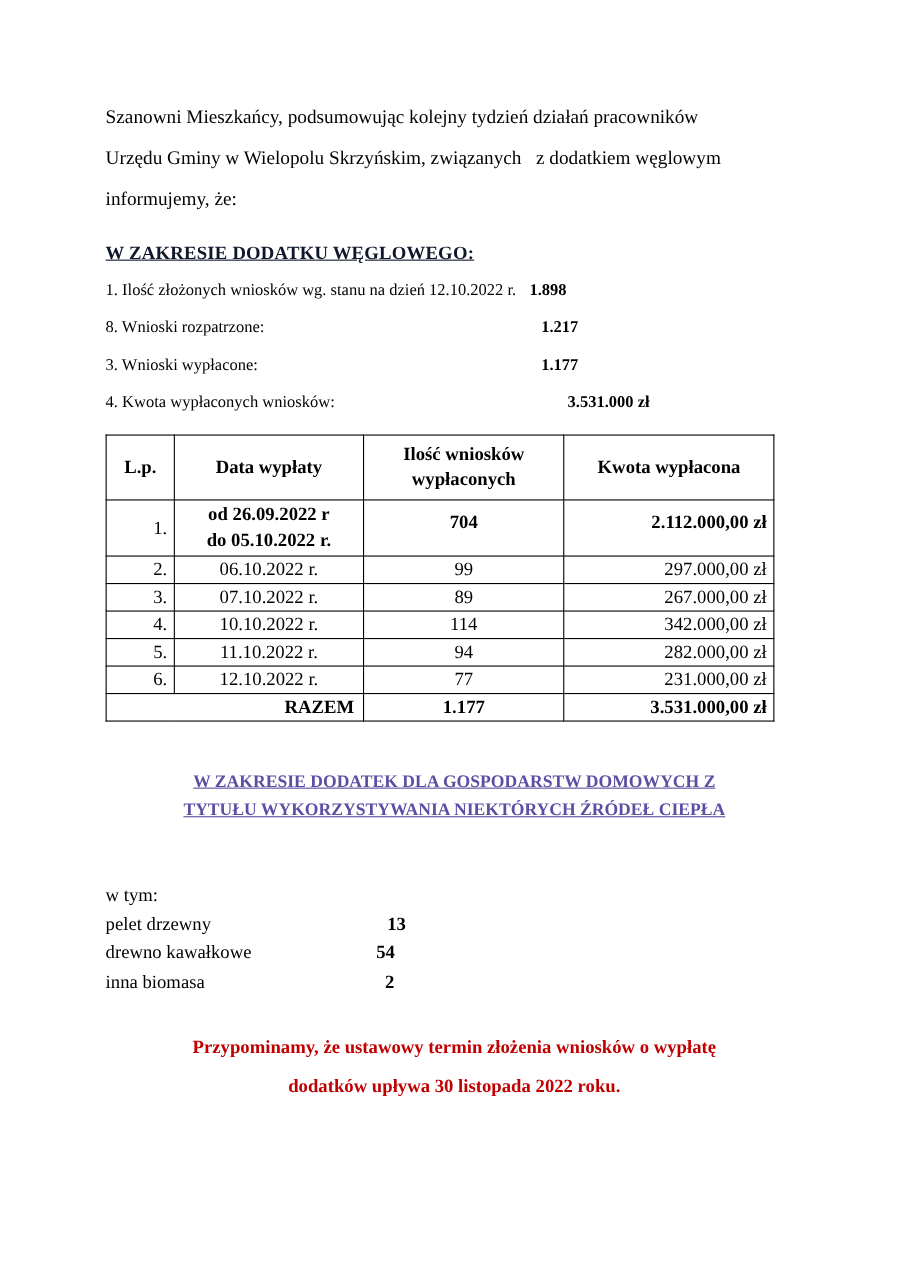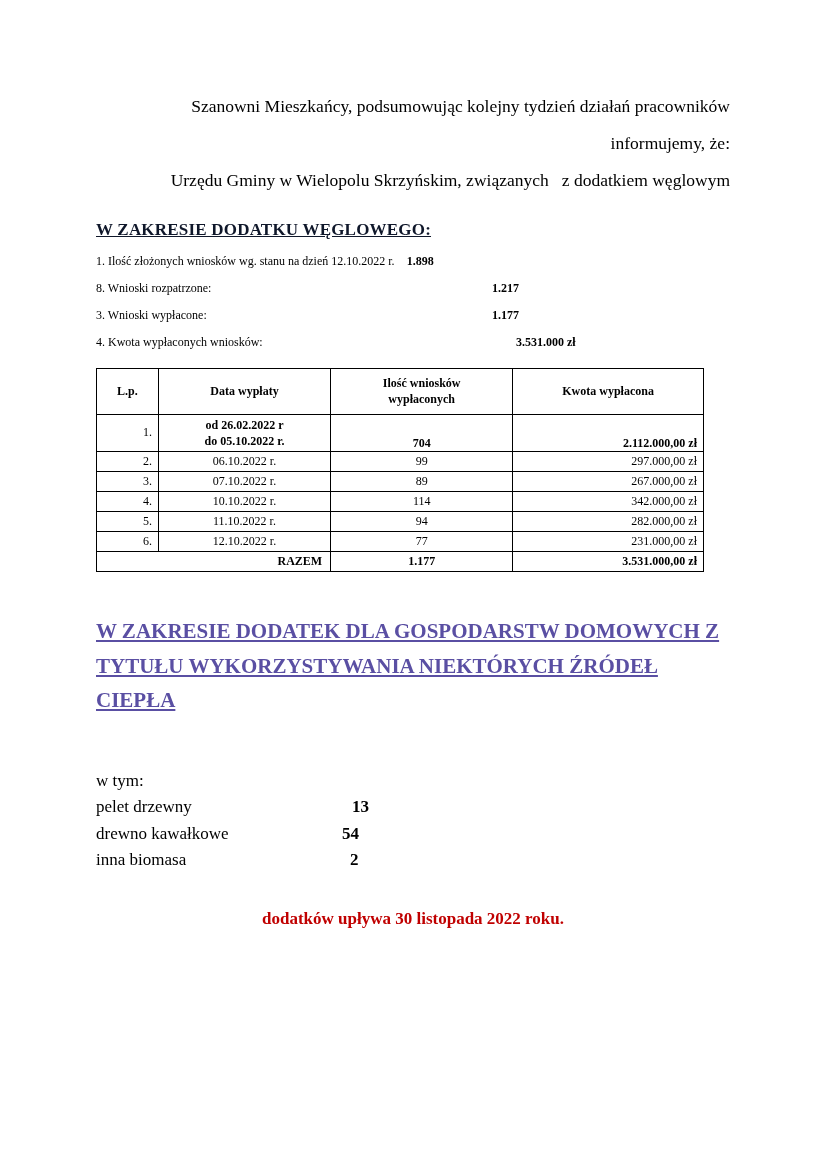--- a/index.html
+++ b/index.html
@@ -18,21 +18,21 @@
   .page {
     width: 826px;
     height: 1169px;
     box-sizing: border-box;
     padding: 88px 96px 0 96px;
     position: relative;
   }
 
   
   .intro {
-    text-align: right;
+    text-align: left;
     font-size: 17.5px;
     line-height: 2.1;
   }
   .intro .line {
     display: block;
     white-space: pre;
   }
 
   
   .heading-left {
@@ -44,21 +44,21 @@
     letter-spacing: 0.2px;
   }
 
   
   .stat-list {
     margin-top: 8px;
   }
   .stat-row {
     display: flex;
     align-items: baseline;
-    font-size: 12px;
+    font-size: 15px;
     line-height: 2.25;
     white-space: pre;
   }
   .stat-row .label {
     display: inline-block;
   }
   .stat-row .value {
     font-weight: bold;
   }
   .stat-row.r1 .value { margin-left: 12px; }
@@ -68,21 +68,21 @@
   .stat-row.r2 .value,
   .stat-row.r3 .value { margin-left: 56px; }
   .stat-row.r4 .value { margin-left: 80px; }
   .stat-row .unit { font-weight: bold; }
 
   
   table.payments {
     margin-top: 12px;
     border-collapse: collapse;
     width: 608px;
-    font-size: 12px;
+    font-size: 17px;
   }
   table.payments td, table.payments th {
     border: 1px solid #000000;
     padding: 2px 6px;
     vertical-align: middle;
   }
   table.payments thead th {
     text-align: center;
     font-weight: bold;
     line-height: 1.35;
@@ -101,35 +101,35 @@
   tr.first-row td.date {
     font-weight: bold;
     text-align: center;
     line-height: 1.35;
     padding: 2px 4px;
   }
   tr.first-row td.cnt,
   tr.first-row td.amt {
     font-weight: bold;
     vertical-align: bottom;
-    padding-bottom: 0;
+    padding-bottom: 20px;
   }
   tr.total td {
     font-weight: bold;
   }
   tr.total td.total-label {
     text-align: right;
     padding-right: 8px;
   }
 
   
   .heading-center {
     margin-top: 42px;
-    text-align: left;
-    font-size: 21px;
+    text-align: center;
+    font-size: 16px;
     font-weight: bold;
     color: #5a4fa3;
     line-height: 1.65;
   }
   .heading-center span {
     text-decoration: underline;
     display: block;
   }
 
   
@@ -170,22 +170,22 @@
   }
   .reminder span { display: block; }
 </style>
 </head>
 <body>
 
 <div class="page">
 
   <div class="intro">
     <span class="line">Szanowni Mieszkańcy, podsumowując kolejny tydzień działań pracowników</span>
+    <span class="line">Urzędu Gminy w Wielopolu Skrzyńskim, związanych   z dodatkiem węglowym</span>
     <span class="line">informujemy, że:</span>
-    <span class="line">Urzędu Gminy w Wielopolu Skrzyńskim, związanych   z dodatkiem węglowym</span>
   </div>
 
   <div class="heading-left">W ZAKRESIE DODATKU WĘGLOWEGO:</div>
 
   <div class="stat-list">
     <div class="stat-row r1">
       <span class="label">1. Ilość złożonych wniosków wg. stanu na dzień 12.10.2022 r.</span>
       <span class="value">1.898</span>
     </div>
     <div class="stat-row r2">
@@ -211,21 +211,21 @@
           <span>Ilość wniosków</span><br>
           <span>wypłaconych</span>
         </th>
         <th class="col-amt">Kwota wypłacona</th>
       </tr>
     </thead>
     <tbody>
       <tr class="first-row">
         <td class="lp">1.</td>
         <td class="date">
-          <span>od 26.02.2022 r</span><br>
+          <span>od 26.09.2022 r</span><br>
           <span>do 05.10.2022 r.</span>
         </td>
         <td class="cnt">704</td>
         <td class="amt">2.112.000,00 zł</td>
       </tr>
       <tr>
         <td class="lp">2.</td>
         <td class="date">06.10.2022 r.</td>
         <td class="cnt">99</td>
         <td class="amt">297.000,00 zł</td>
@@ -281,16 +281,17 @@
       <span class="sval">54</span>
     </div>
     <div class="srow r-biomasa">
       <span class="skey">inna biomasa</span>
       <span class="sval">2</span>
     </div>
   </div>
 
 
   <div class="reminder">
+    <span>Przypominamy, że ustawowy termin złożenia wniosków o wypłatę</span>
     <span>dodatków upływa 30 listopada 2022 roku.</span>
   </div>
 
 </div>
 
 </body></html>

